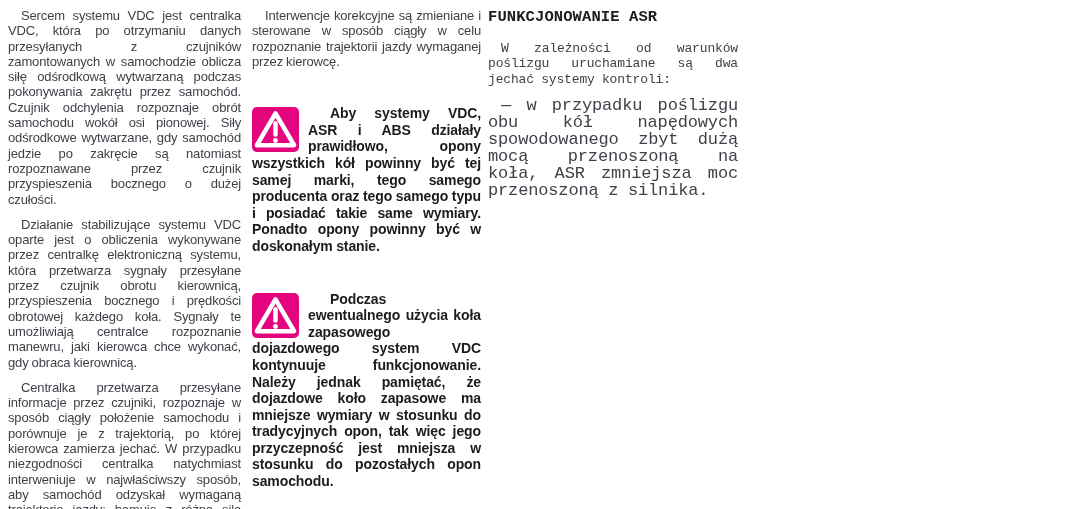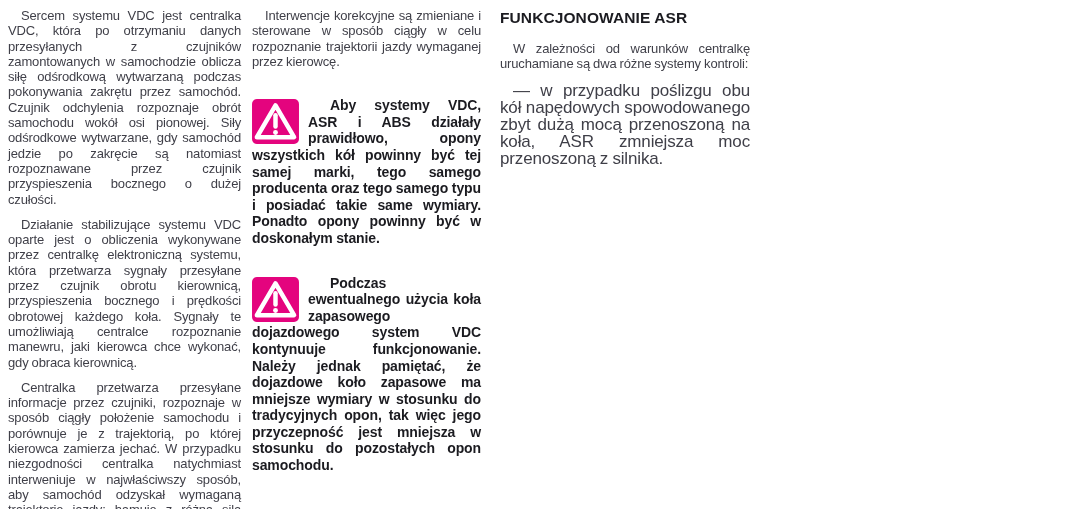--- a/index.html
+++ b/index.html
@@ -12,38 +12,38 @@
   html,body{background:#fff;}
   body{
     font-family:"Liberation Sans","DejaVu Sans",sans-serif;
     width:1074px;height:509px;overflow:hidden;position:relative;
     background:var(--background);
   }
   .page{position:relative;width:1074px;height:419px;background:var(--background);}
   .col{position:absolute;top:8px;}
   .col-1{left:8px;width:233px;}
   .col-2{left:252px;width:229px;}
-  .col-3{left:500px;width:250px;}
+  .col-3{left:488px;width:250px;font-family:Liberation Mono, monospace;}
   .body-p{
     font-size:13px;line-height:15.3px;color:var(--body-text);
     text-align:justify;text-indent:13px;margin-bottom:10px;
     hyphens:auto;-webkit-hyphens:auto;word-spacing:-0.4px;letter-spacing:-0.15px;
   }
   .bullet-p{
     font-size:17px;line-height:17px;color:var(--body-text);
     text-align:justify;text-indent:13px;margin-bottom:10px;
     hyphens:auto;word-spacing:-0.4px;letter-spacing:-0.15px;
   }
   .heading{
     font-size:15.5px;font-weight:bold;line-height:19px;color:var(--bold-text);
     letter-spacing:0.1px;margin-bottom:14px;
   }
   .heading span{display:block;}
   .warning{
-    margin-top:28px;
+    margin-top:36px;
   }
   .warn-icon{
     float:left;width:47px;height:45px;margin:2px 9px 2px 0;display:block;
   }
   .warn-icon svg{display:block;}
   .warn-text{
     font-size:14px;font-weight:bold;line-height:16.6px;color:var(--bold-text);
     text-align:justify;text-indent:22px;
     hyphens:auto;word-spacing:-0.3px;letter-spacing:-0.1px;
   }
@@ -85,17 +85,17 @@
         </svg>
       </span>
       <p class="warn-text">Podczas ewentualnego użycia koła zapasowego dojazdowego system VDC kontynuuje funkcjonowanie. Należy jednak pamiętać, że dojazdowe koło zapasowe ma mniejsze wymiary w stosunku do tradycyjnych opon, tak więc jego przyczepność jest mniejsza w stosunku do pozostałych opon samochodu.</p>
     </div>
   </div>
 
   <div class="col col-3">
     <h2 class="heading">
       <span>FUNKCJONOWANIE ASR</span>
     </h2>
-    <p class="body-p">W zależności od warunków centralkę uruchamiane są dwa różne systemy kontroli:</p>
+    <p class="body-p">W zależności od warunków poślizgu uruchamiane są dwa jechać systemy kontroli:</p>
     <p class="bullet-p">— w przypadku poślizgu obu kół napędowych spowodowanego zbyt dużą mocą przenoszoną na koła, ASR zmniejsza moc przenoszoną z silnika.</p>
   </div>
 
 </div>
 
 </body></html>

